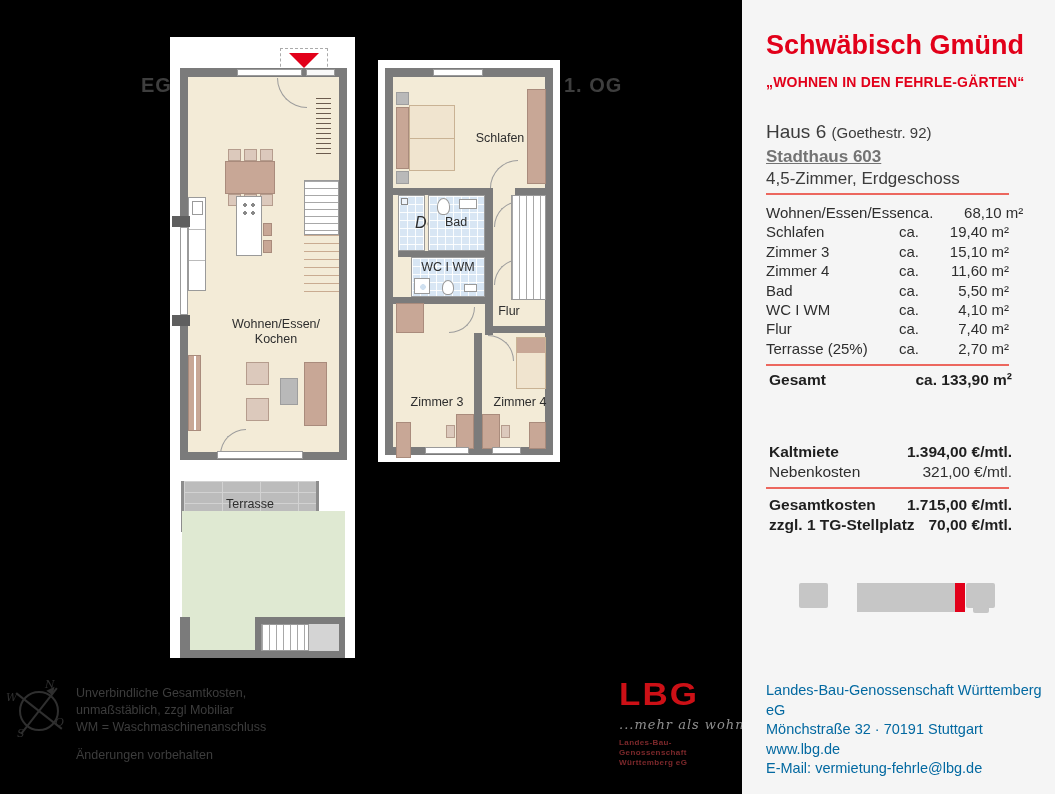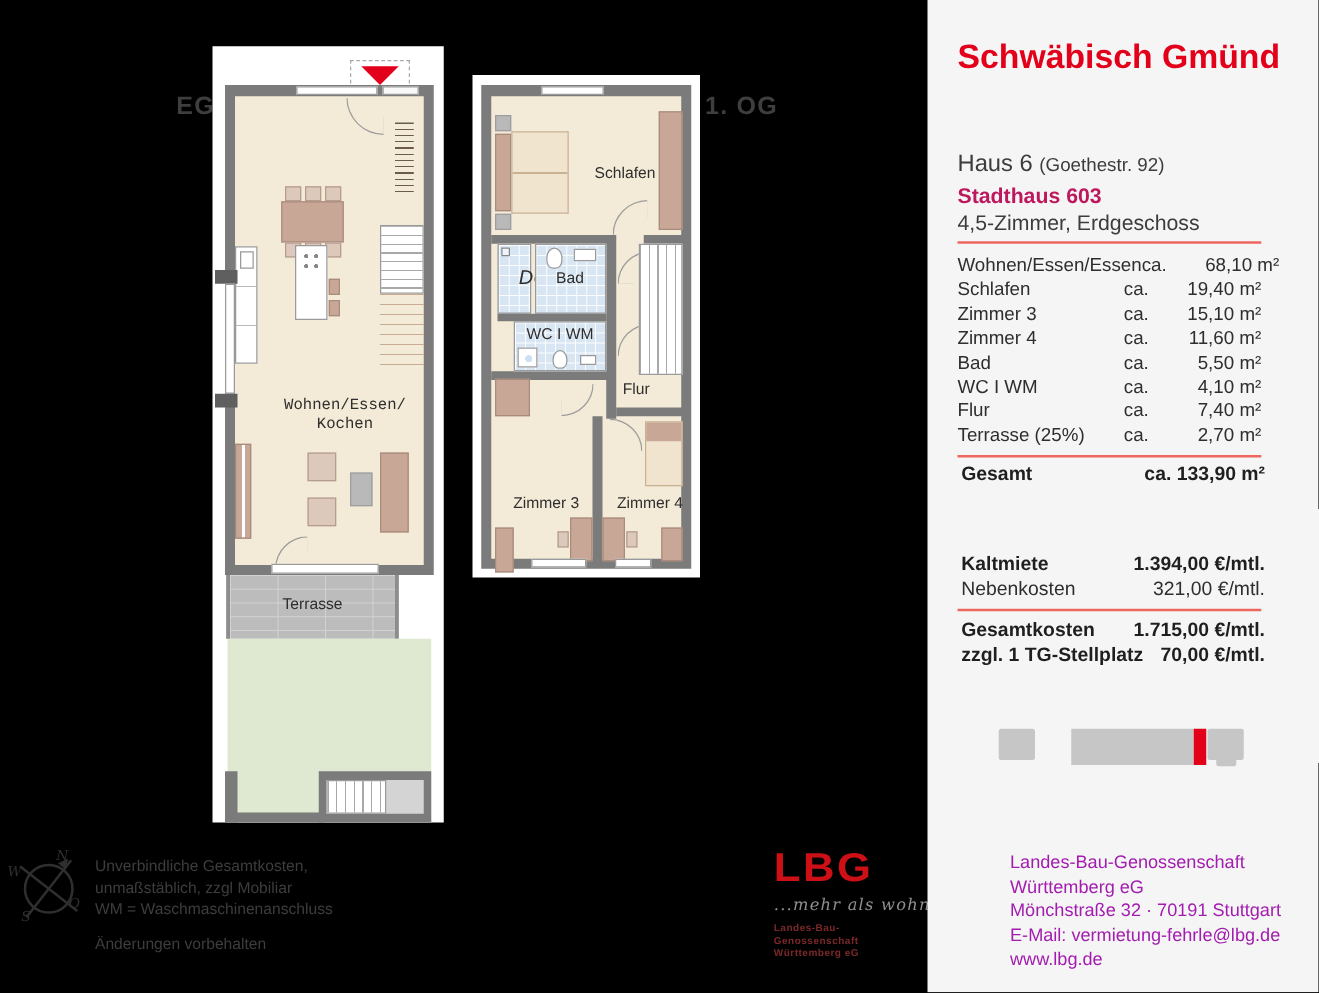--- a/index.html
+++ b/index.html
@@ -45,30 +45,30 @@
   
   .entry-box { position:absolute; border:1px dashed #aaa; background:#fff; }
   .entry-arrow { position:absolute; width:0; height:0; border-left:15px solid transparent; border-right:15px solid transparent; border-top:15px solid #e2001a; }
 
   
   .panel { position:absolute; left:742px; top:0; width:313px; height:794px; background:#f5f5f5; color:#2e2e2e; }
   .panel .city { position:absolute; left:24px; top:30px; font-size:27px; font-weight:700; color:#e2001a; }
   .panel .project { position:absolute; left:24px; top:74px; font-size:14px; font-weight:700; color:#e2001a; letter-spacing:.2px; }
   .panel .haus { position:absolute; left:24px; top:121px; font-size:19px; color:#3c3c3c; }
   .panel .haus .note { font-size:15px; }
-  .panel .stadthaus { position:absolute; left:24px; top:147px; font-size:17px; font-weight:700; color:#be185d; }
+  .panel .stadthaus { position:absolute; left:24px; top:147px; font-size:17px; font-weight:700; color:#737373;text-decoration:underline; }
   .panel .unit { position:absolute; left:24px; top:169px; font-size:17px; color:#3c3c3c; }
   .redrule { position:absolute; left:24px; width:243px; height:2px; background:#ec675e; }
   .rooms { position:absolute; left:24px; top:203px; width:243px; }
   .room-row { display:grid; grid-template-columns:1fr 36px 74px; font-size:15px; line-height:19.4px; }
   .room-row .val { text-align:right; }
   .total-row { position:absolute; left:27px; width:243px; display:grid; grid-template-columns:1fr auto; font-size:15.5px; }
   .total-row .val { text-align:right; }
   .b { font-weight:700; color:#1f1f1f; }
-  .contact { position:absolute; left:24px; top:681px; font-size:14.5px; line-height:19.5px; color:#a21caf;margin-left:42px; }
+  .contact { position:absolute; left:24px; top:681px; font-size:14.5px; line-height:19.5px; color:#0369a1; }
 
   
   .siteblock { position:absolute; background:#c6c6c6; border-radius:2px; }
 
   
   .disclaimer { position:absolute; left:76px; top:685px; font-size:12.5px; line-height:17px; color:#3d3d3d; }
   .note { position:absolute; left:76px; top:748px; font-size:12.5px; color:#3d3d3d; }
   .compass { position:absolute; left:8px; top:680px; width:62px; height:62px; }
   .compass .ring { position:absolute; left:11px; top:11px; width:40px; height:40px; border:2px solid #2f2f2f; border-radius:50%; }
   .compass .ln { position:absolute; left:2px; top:30px; width:58px; height:2px; background:#2f2f2f; }
@@ -117,21 +117,21 @@
         <div class="abs fixture" style="left:48px; top:119px; width:26px; height:60px;">
           <div class="abs" style="left:4px; top:4px; width:16px; height:16px; background:radial-gradient(circle 3px at 4px 4px,#888 55%,transparent 60%),radial-gradient(circle 3px at 12px 4px,#888 55%,transparent 60%),radial-gradient(circle 3px at 4px 12px,#888 55%,transparent 60%),radial-gradient(circle 3px at 12px 12px,#888 55%,transparent 60%);"></div>
         </div>
         <div class="abs tan" style="left:75px; top:146px; width:9px; height:13px;"></div>
         <div class="abs tan" style="left:75px; top:163px; width:9px; height:13px;"></div>
 
         <div class="abs fixture" style="left:0px; top:120px; width:18px; height:94px; background-image:linear-gradient(to bottom, transparent 31px, #bbb 31px, #bbb 32px, transparent 32px, transparent 62px, #bbb 62px, #bbb 63px, transparent 63px);">
           <div class="abs" style="left:3px; top:3px; width:11px; height:14px; border:1px solid #9a9a9a;"></div>
         </div>
 
-        <div class="plan-label" style="left:28px; top:240px; width:120px;font-family:Liberation Mono, monospace;">Wohnen/Essen/
+        <div class="plan-label" style="left:28px; top:240px; width:120px;">Wohnen/Essen/
 Kochen</div>
 
         <div class="abs tan" style="left:0px; top:278px; width:13px; height:76px; background-image:linear-gradient(to right, transparent 5px, #fff 5px, #fff 7px, transparent 7px);"></div>
 
         <div class="abs tanlight" style="left:58px; top:285px; width:23px; height:23px;"></div>
         <div class="abs tanlight" style="left:58px; top:321px; width:23px; height:23px;"></div>
         <div class="abs grayfurn" style="left:92px; top:301px; width:18px; height:27px;"></div>
         <div class="abs tan" style="left:116px; top:285px; width:23px; height:64px;"></div>
 
         <div class="arc tl" style="left:32px; top:352px; width:26px; height:26px;"></div>
@@ -141,21 +141,21 @@
       <div class="win" style="left:126px; top:1px; width:29px; height:7px; background:#f9f9f9;"></div>
       <div class="arc bl" style="left:97px; top:10px; width:30px; height:30px;"></div>
 
       <div class="abs" style="left:-8px; top:148px; width:18px; height:11px; background:#5f5f5f;"></div>
       <div class="win" style="left:0px; top:159px; width:8px; height:88px;"></div>
       <div class="abs" style="left:-8px; top:247px; width:18px; height:11px; background:#5f5f5f;"></div>
 
       <div class="win" style="left:37px; top:383px; width:86px; height:8px;"></div>
     </div>
 
-    <div class="terrace abs" style="left:11px; top:423px; width:138px; height:51px;">
+    <div class="terrace abs" style="left:11px; top:444px; width:138px; height:51px;">
       <div class="plan-label" style="left:0; right:0; top:16px;">Terrasse</div>
     </div>
 
     <div class="garden abs" style="left:12px; top:474px; width:163px; height:147px;"></div>
 
     <div class="wallbox" style="left:10px; top:580px; width:10px; height:41px;"></div>
     <div class="wallbox" style="left:13px; top:613px; width:76px; height:8px;"></div>
     <div class="wallbox" style="left:85px; top:580px; width:90px; height:41px;">
       <div class="abs" style="left:6px; top:7px; width:48px; height:27px; background:#fff; background-image:repeating-linear-gradient(to right,#a8a8a8 0 1px, transparent 1px 7px); border:1px solid #9a9a9a;"></div>
       <div class="abs" style="left:54px; top:7px; width:30px; height:27px; background:#d4d4d4;"></div>
@@ -252,20 +252,21 @@
     <div class="mark">LBG</div>
     <div class="tagline">...mehr als wohnen</div>
     <div class="org">
       <div>Landes-Bau-Genossenschaft</div>
       <div>Württemberg eG</div>
     </div>
   </div>
 
   <div class="panel">
     <div class="city">Schwäbisch Gmünd</div>
+    <div class="project">„WOHNEN IN DEN FEHRLE-GÄRTEN“</div>
 
     <div class="haus">
       <span>Haus 6</span>
       <span class="note" style="position:static; color:#3c3c3c;">(Goethestr. 92)</span>
     </div>
     <div class="stadthaus">Stadthaus 603</div>
     <div class="unit">4,5-Zimmer, Erdgeschoss</div>
 
     <div class="redrule" style="top:193px;"></div>
 
@@ -343,18 +344,18 @@
       <div class="siteblock" style="left:57px; top:583px; width:29px; height:25px;"></div>
       <div class="siteblock" style="left:115px; top:583px; width:98px; height:29px; border-radius:0;"></div>
       <div class="abs" style="left:213px; top:583px; width:10px; height:29px; background:#e2001a;"></div>
       <div class="siteblock" style="left:224px; top:583px; width:29px; height:25px;"></div>
       <div class="siteblock" style="left:231px; top:605px; width:16px; height:8px;"></div>
     </div>
 
     <div class="contact">
       <div>Landes-Bau-Genossenschaft Württemberg eG</div>
       <div>Mönchstraße 32 · 70191 Stuttgart</div>
+      <div>www.lbg.de</div>
       <div>E-Mail: vermietung-fehrle@lbg.de</div>
-      <div>www.lbg.de</div>
     </div>
   </div>
 
 </div>
 
 </body></html>

